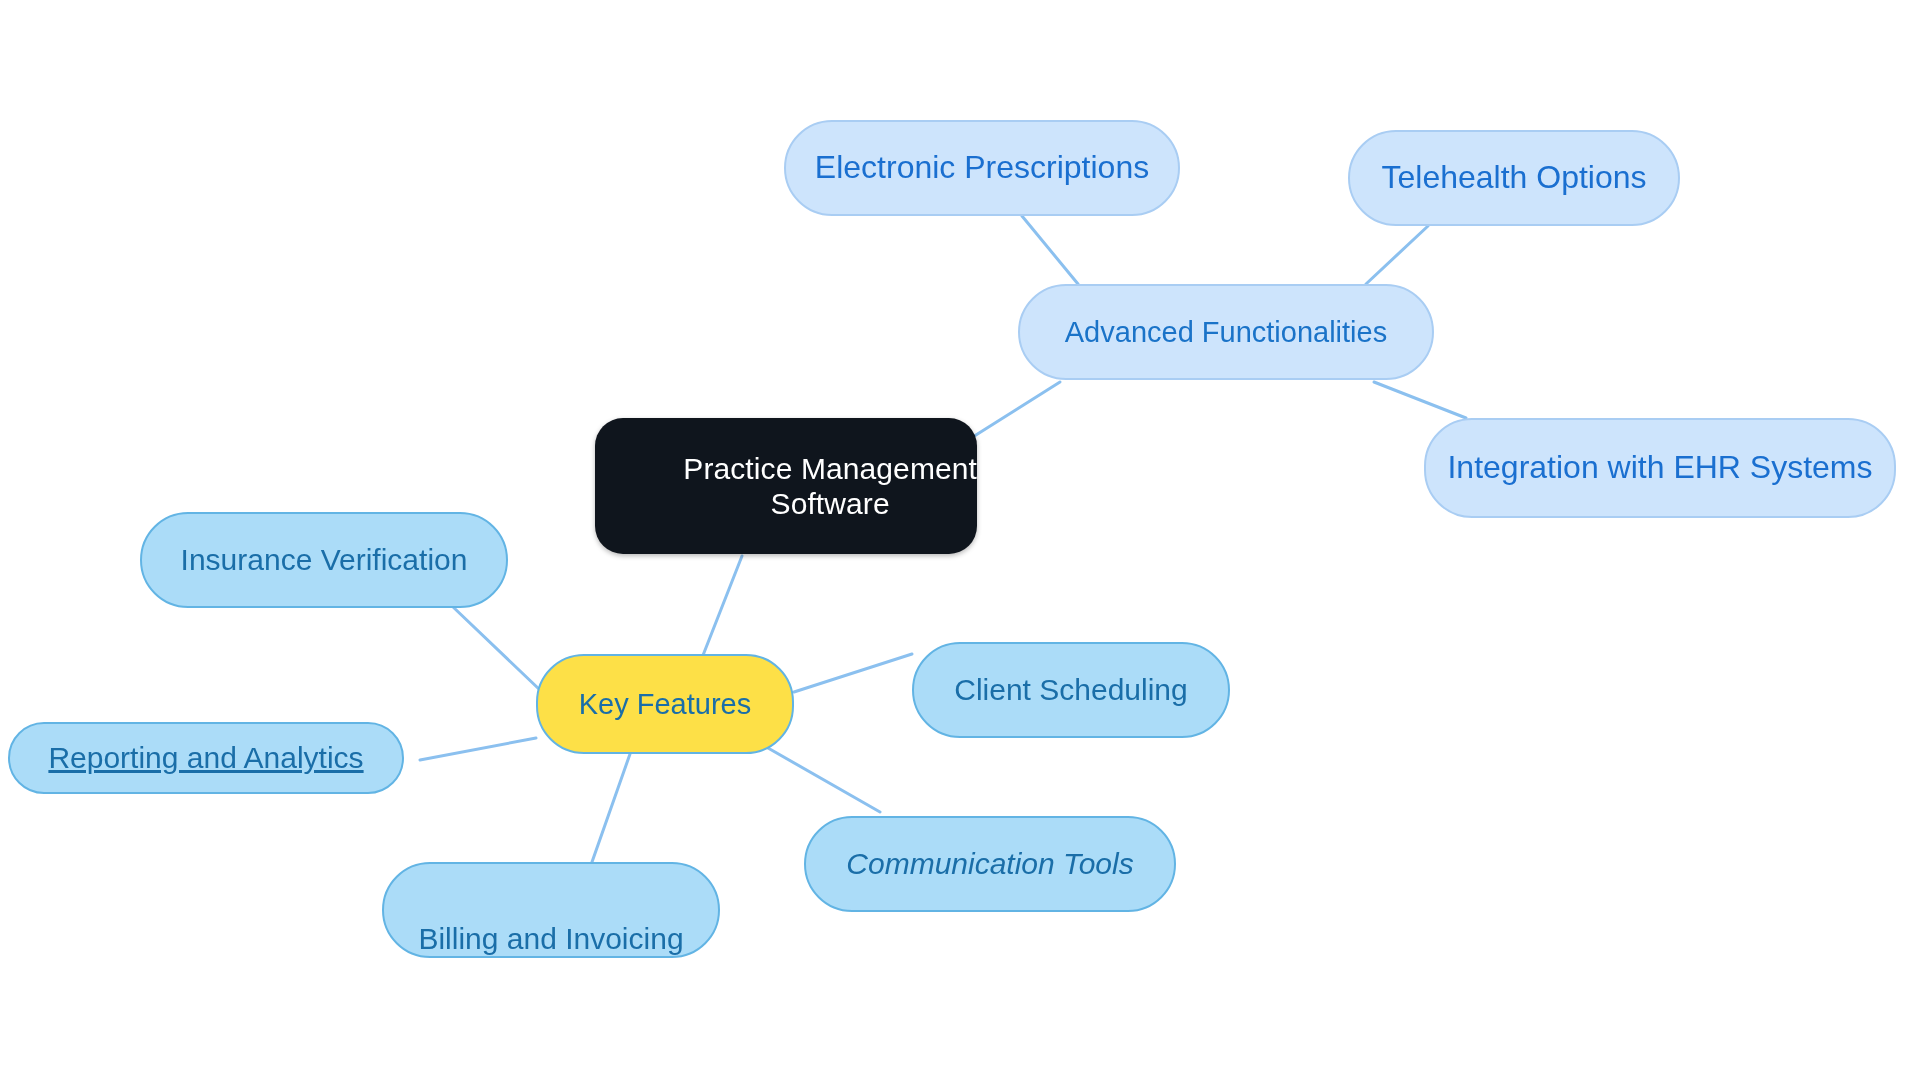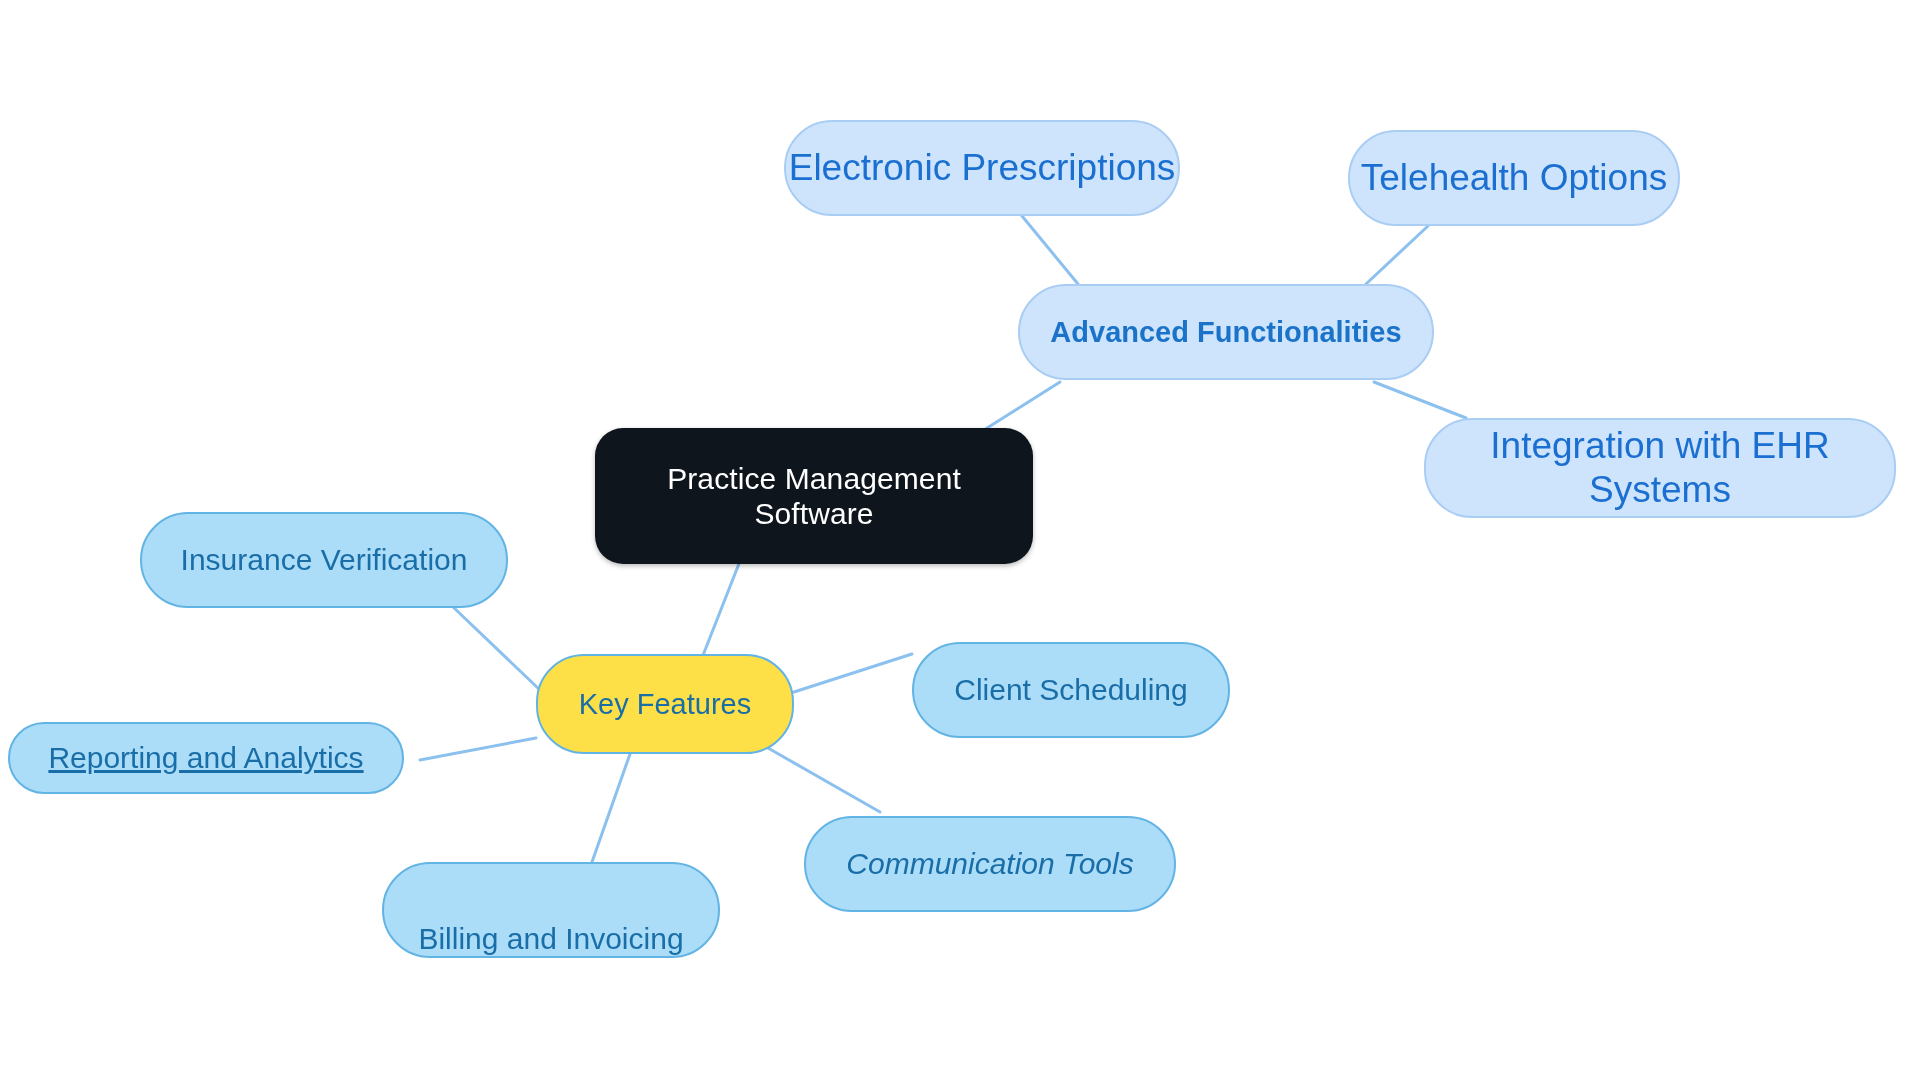--- a/index.html
+++ b/index.html
@@ -52,21 +52,21 @@
     border: 2px solid #a9cdf3;
     color: #1a73c8;
     border-radius: 48px;
     font-size: 29px;
   }
   .node-leaf-adv {
     background: #cde4fc;
     border: 2px solid #a9cdf3;
     color: #1a6fd0;
     border-radius: 48px;
-    font-size: 37px;
+    font-size: 32px;
   }
   .node-branch-key {
     background: #fde047;
     border: 2px solid #62b4e4;
     color: #1a6ea8;
     border-radius: 48px;
     font-size: 29px;
     justify-content: center;
   }
   .node-leaf-key {
@@ -89,23 +89,23 @@
       <line x1="1366" y1="284" x2="1428" y2="226" stroke="#8bc0ef" stroke-width="3" stroke-linecap="round"></line>
       <line x1="1374" y1="382" x2="1466" y2="418" stroke="#8bc0ef" stroke-width="3" stroke-linecap="round"></line>
       <line x1="540" y1="690" x2="452" y2="606" stroke="#8bc0ef" stroke-width="3" stroke-linecap="round"></line>
       <line x1="536" y1="738" x2="420" y2="760" stroke="#8bc0ef" stroke-width="3" stroke-linecap="round"></line>
       <line x1="630" y1="754" x2="592" y2="862" stroke="#8bc0ef" stroke-width="3" stroke-linecap="round"></line>
       <line x1="794" y1="692" x2="912" y2="654" stroke="#8bc0ef" stroke-width="3" stroke-linecap="round"></line>
       <line x1="768" y1="748" x2="880" y2="812" stroke="#8bc0ef" stroke-width="3" stroke-linecap="round"></line>
     </svg>
 
   <div id="nodes">
-      <div class="node node-root" style="left: 595px; top: 428px; width: 438px; height: 136px;"><span>Practice Management
+      <div class="node node-root" style="left: 595px; top: 418px; width: 382px; height: 136px; justify-content: flex-end;"><span>Practice Management
 Software</span></div>
-      <div class="node node-branch-adv" style="left: 1018px; top: 284px; width: 416px; height: 96px; font-weight: bold;"><span>Advanced Functionalities</span></div>
+      <div class="node node-branch-adv" style="left: 1018px; top: 284px; width: 416px; height: 96px;"><span>Advanced Functionalities</span></div>
       <div class="node node-leaf-adv" style="left: 784px; top: 120px; width: 396px; height: 96px;"><span>Electronic Prescriptions</span></div>
       <div class="node node-leaf-adv" style="left: 1348px; top: 130px; width: 332px; height: 96px;"><span>Telehealth Options</span></div>
       <div class="node node-leaf-adv" style="left: 1424px; top: 418px; width: 472px; height: 100px;"><span>Integration with EHR Systems</span></div>
       <div class="node node-branch-key" style="left: 536px; top: 654px; width: 258px; height: 100px;"><span>Key Features</span></div>
       <div class="node node-leaf-key" style="left: 140px; top: 512px; width: 368px; height: 96px;"><span>Insurance Verification</span></div>
       <div class="node node-leaf-key" style="left: 8px; top: 722px; width: 396px; height: 72px; text-decoration: underline;"><span>Reporting and Analytics</span></div>
       <div class="node node-leaf-key" style="left: 382px; top: 862px; width: 338px; height: 96px; align-items: flex-end;"><span>Billing and Invoicing</span></div>
       <div class="node node-leaf-key" style="left: 912px; top: 642px; width: 318px; height: 96px;"><span>Client Scheduling</span></div>
       <div class="node node-leaf-key" style="left: 804px; top: 816px; width: 372px; height: 96px; font-style: italic;"><span>Communication Tools</span></div>
     </div>

